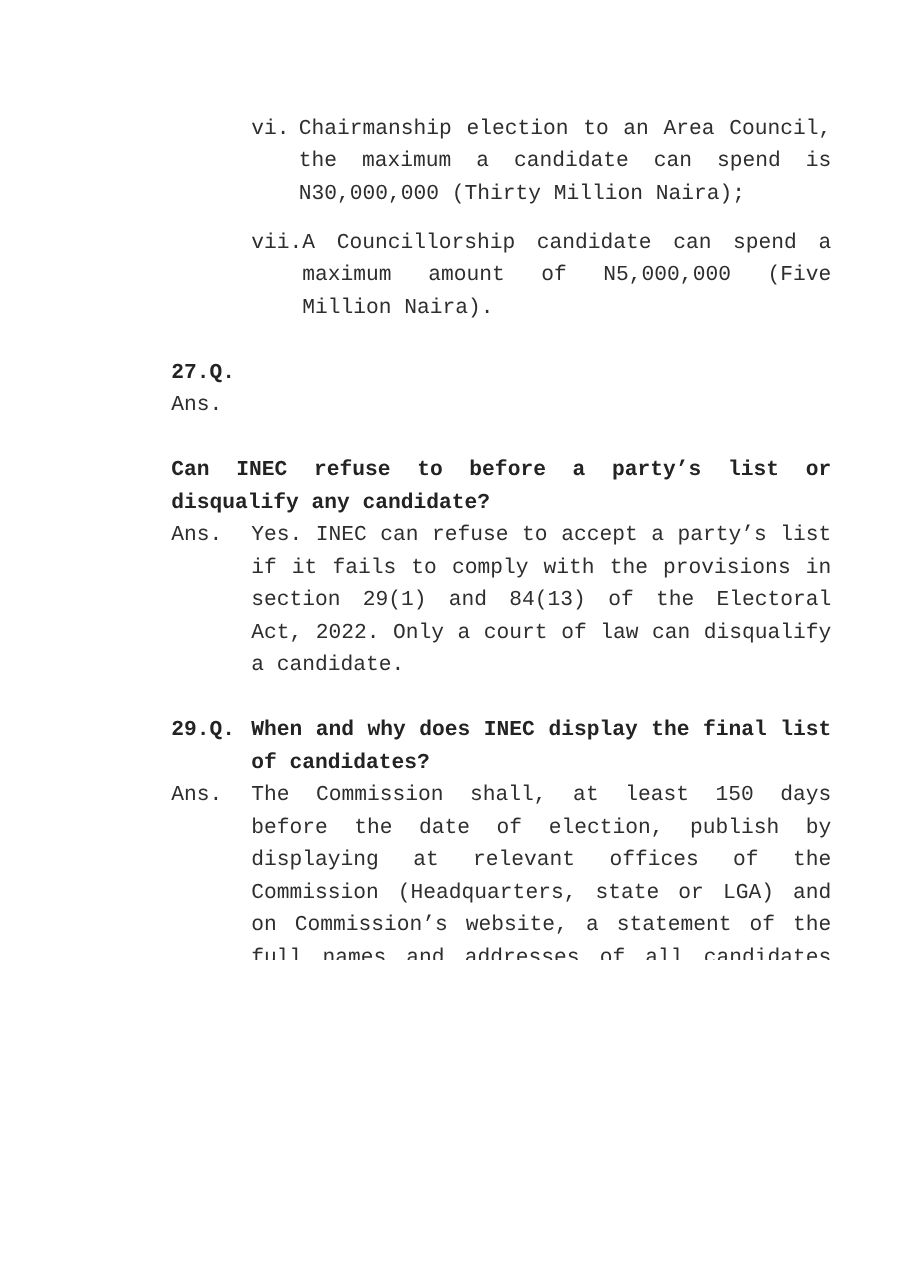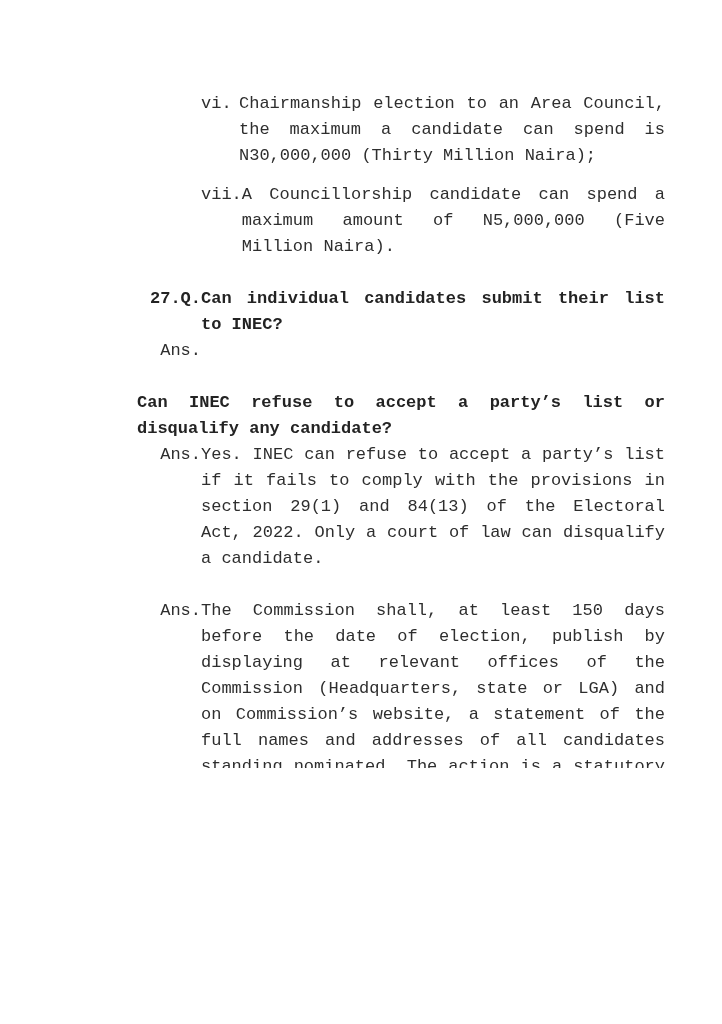--- a/index.html
+++ b/index.html
@@ -41,21 +41,20 @@
   }
   
   .qa-block {
     margin-top: 26px;
   }
   .qa-row {
     display: flex;
   }
   .qa-label {
     flex: 0 0 64px;
-    text-align: right;
   }
   .qa-text {
     flex: 1;
     text-align: justify;
   }
   .bold {
     font-weight: 700;
     color: #232323;
   }
   
@@ -103,38 +102,41 @@
       <span class="list-text">Chairmanship election to an Area Council, the maximum a candidate can spend is N30,000,000 (Thirty Million Naira);</span>
     </div>
     <div class="list-item">
       <span class="list-marker">vii.</span>
       <span class="list-text">A Councillorship candidate can spend a maximum amount of N5,000,000 (Five Million Naira).</span>
     </div>
 
     <div class="qa-block">
       <div class="qa-row">
         <span class="qa-label bold">27.Q.</span>
-        <span class="qa-text bold">Can individual candidates submit their list to INEC?</span>
       </div>
       <div class="qa-row">
         <span class="qa-label">Ans.</span>
       </div>
     </div>
 
     <div class="qa-block">
       <div class="qa-row">
-        <span class="qa-text bold">Can INEC refuse to accept a party’s list or disqualify any candidate?</span>
+        <span class="qa-text bold">Can INEC refuse to before a party’s list or disqualify any candidate?</span>
       </div>
       <div class="qa-row">
         <span class="qa-label">Ans.</span>
         <span class="qa-text">Yes. INEC can refuse to accept a party’s list if it fails to comply with the provisions in section 29(1) and 84(13) of the Electoral Act, 2022. Only a court of law can disqualify a candidate.</span>
       </div>
     </div>
 
     <div class="qa-block">
+      <div class="qa-row">
+        <span class="qa-label bold">29.Q.</span>
+        <span class="qa-text bold">When and why does INEC display the final list of candidates?</span>
+      </div>
       <div class="qa-row">
         <span class="qa-label">Ans.</span>
         <span class="qa-text">The Commission shall, at least 150 days before the date of election, publish by displaying at relevant offices of the Commission (Headquarters, state or LGA) and on Commission’s website, a statement of the full names and addresses of all candidates standing nominated. The action is a statutory requirement that enable political parties/candidates scrutinize the list for any error, omission or dispute. Section 32(1-2).</span>
       </div>
     </div>
 
     <div class="qa-block">
       <div class="qa-row">
         <span class="qa-label">Ans.</span>
       </div>

